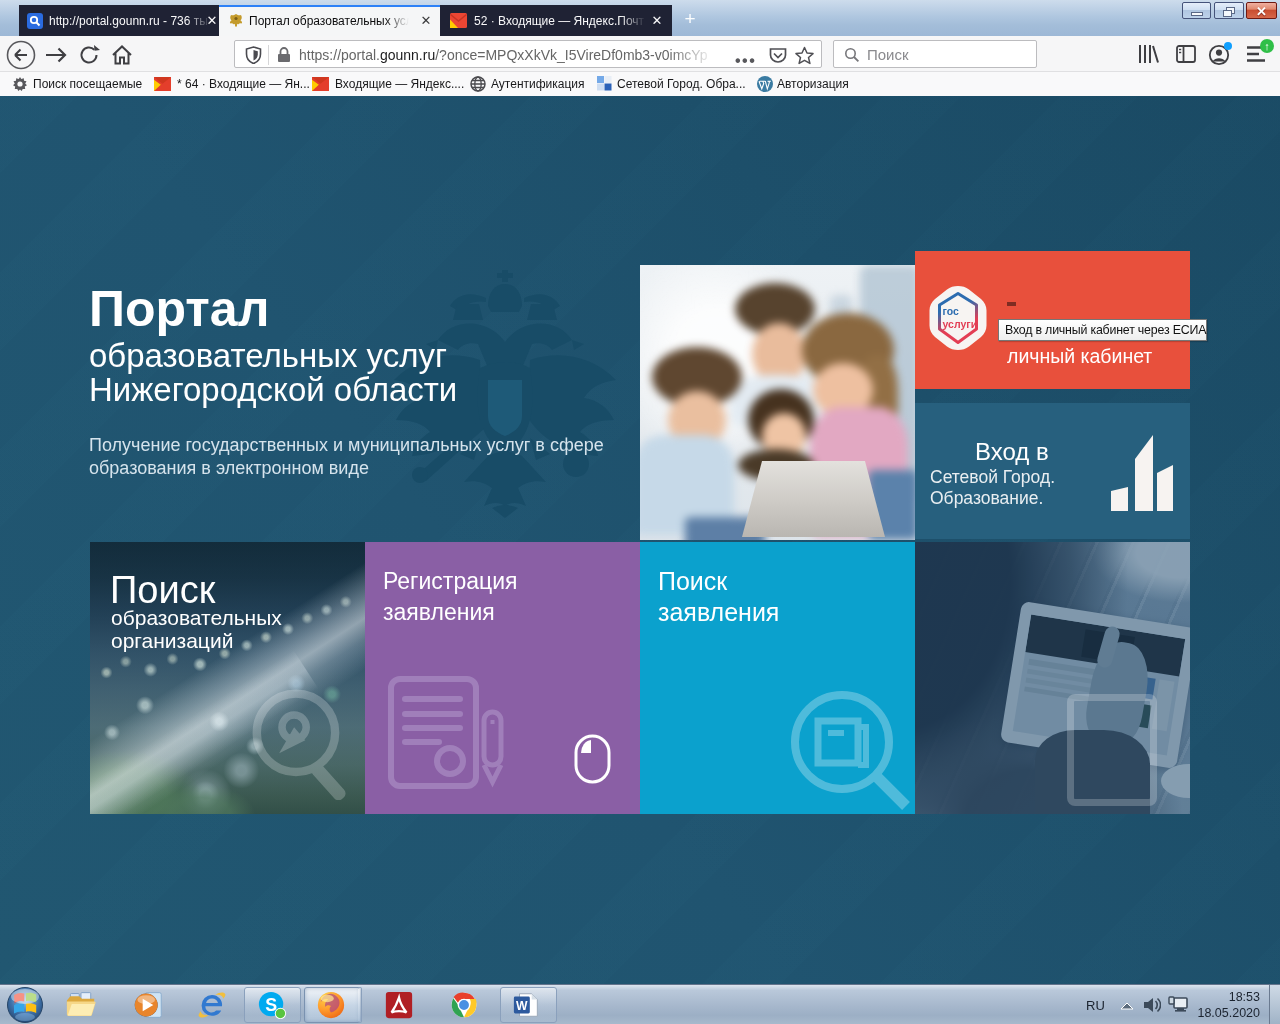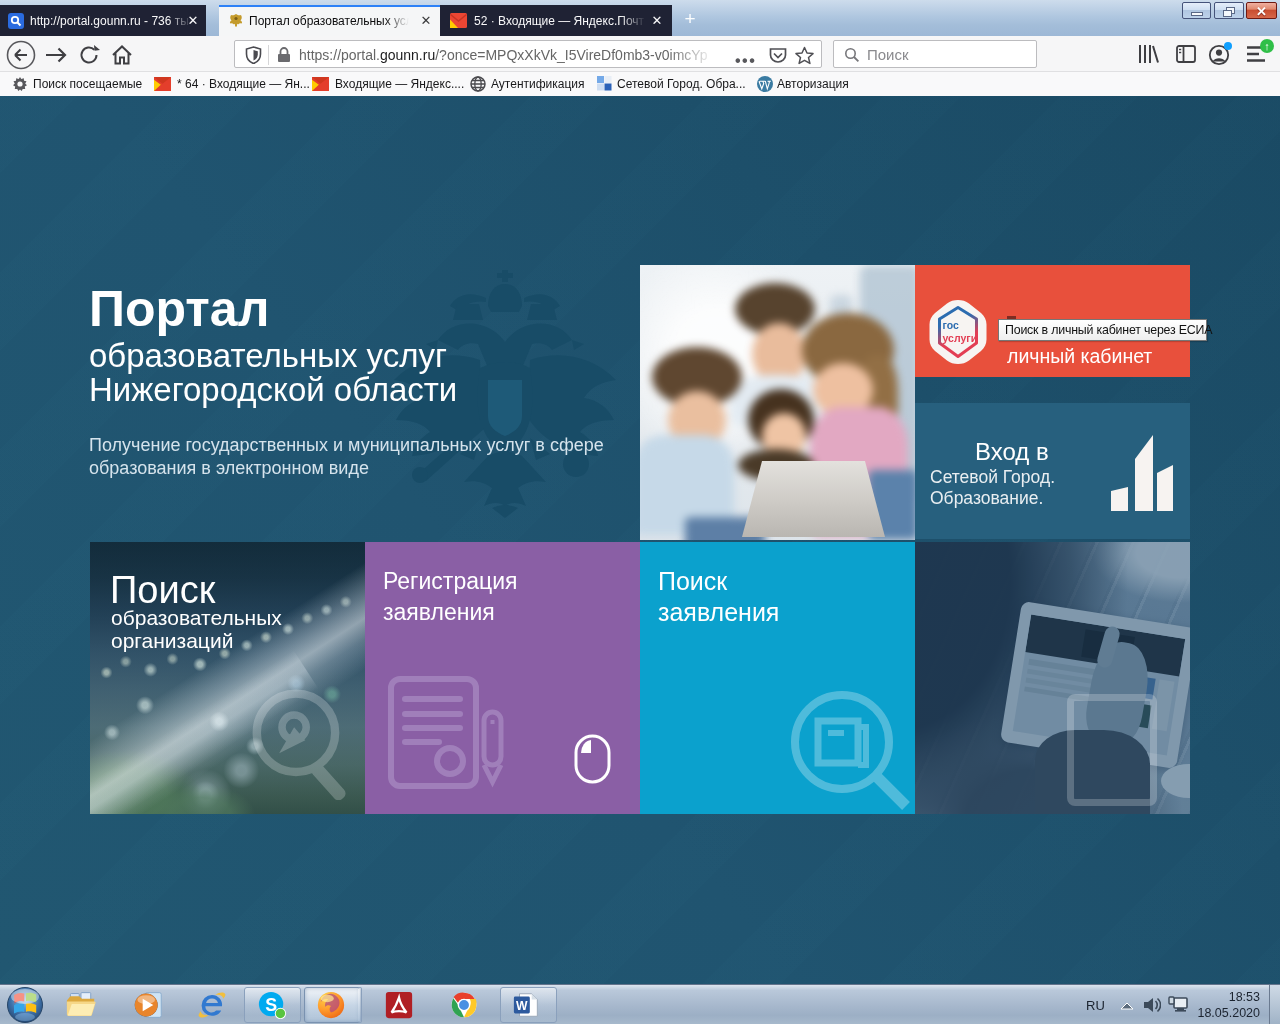--- a/index.html
+++ b/index.html
@@ -69,21 +69,21 @@
 
 #taskbar{position:absolute;left:0;top:984px;width:1280px;height:40px;
   background:linear-gradient(180deg,#dce5ef 0%,#b9c8da 14%,#a6b7cc 55%,#9cafc5 78%,#a7b9cc 100%);
   border-top:1px solid #64748c;}
 .tbtn{position:absolute;top:2px;height:36px;border-radius:3px;}
 .tico{position:absolute;top:5px;width:30px;height:30px;}
 </style></head><body>
 <div id="stage">
 
 <div id="titlebar">
-  <div class="tab" style="left:0;width:206px;">
+  <div class="tab" style="left:19px;width:206px;">
     <span class="abs" style="left:8px;top:8px;width:16px;height:16px;background:#2a6be0;border-radius:3px;">
       <svg width="16" height="16" viewBox="0 0 16 16">
             <circle cx="7" cy="7" r="3.2" fill="none" stroke="#fff" stroke-width="1.8"></circle>
             <line x1="9.5" y1="9.5" x2="12.5" y2="12.5" stroke="#fff" stroke-width="2"></line>
           </svg>
     </span>
     <span class="tabtxt" style="width:162px;">http://portal.gounn.ru - 736 ты</span>
     <span class="tabx" style="right:6px;">✕</span>
   </div>
   <div class="tab active" style="left:219px;width:221px;">
@@ -282,38 +282,38 @@
       <div class="blob" style="left:132px;top:158px;width:44px;height:46px;background:#efc4a4;"></div>
       <div class="blob" style="left:108px;top:194px;width:76px;height:32px;background:#4a3a28;"></div>
 
       <div class="blob" style="left:238px;top:215px;width:50px;height:70px;background:#5b82ab;border-radius:10%;"></div>
       <div class="blob" style="left:55px;top:262px;width:80px;height:33px;background:#5d7fa6;border-radius:10%;"></div>
     </div>
 
     <div class="abs" style="left:102px;top:196px;width:143px;height:76px;background:linear-gradient(180deg,#e3e1dd 0%,#cdcac5 55%,#b9b6b1 100%);clip-path:polygon(14% 0%,86% 0%,100% 100%,0% 100%);"></div>
   </div>
 
-  <div class="tile" style="left:915px;top:169px;width:275px;height:112px;background:#e8503c;">
+  <div class="tile" style="left:915px;top:155px;width:275px;height:138px;background:#e8503c;">
     <svg class="abs" style="left:13px;top:34px;" width="60" height="66" viewBox="0 0 60 66">
       <path d="M30 1 C34 1 38 2 41 4.5 L53 14 C56.5 17 58.5 21 58.5 25.5 V40.5 C58.5 45 56.5 49 53 52 L41 61.5 C38 64 34 65 30 65 C26 65 22 64 19 61.5 L7 52 C3.5 49 1.5 45 1.5 40.5 V25.5 C1.5 21 3.5 17 7 14 L19 4.5 C22 2 26 1 30 1 Z" fill="#f7f4f2"></path>
       <defs>
             <linearGradient id="gg" x1="0" y1="0" x2="0.3" y2="1">
               <stop offset="0.35" stop-color="#2c6cb0"></stop>
               <stop offset="0.75" stop-color="#e33e54"></stop>
             </linearGradient>
           </defs>
       <path d="M30 8.5 L48.5 20 V44 L30 57.5 L11.5 44 V20 Z" fill="none" stroke="url(#gg)" stroke-width="3" stroke-linejoin="round"></path>
       <text x="14.5" y="30" font-size="10.5" font-weight="bold" fill="#2c6cb0" font-family="Liberation Sans,sans-serif">гос</text>
       <text x="14.5" y="42.5" font-size="10.5" font-weight="bold" fill="#e33e54" font-family="Liberation Sans,sans-serif">услуги</text>
     </svg>
     <div class="abs" style="left:92px;top:51px;width:9px;height:4px;background:#7e2c22;"></div>
   </div>
   <div class="abs wt" style="left:1007px;top:249px;font-size:19.5px;">личный кабинет</div>
 
-  <div class="abs" style="left:998px;top:223px;width:209px;height:22px;background:linear-gradient(180deg,#ffffff,#eeeeee);border:1px solid #767676;box-shadow:1px 1px 1px rgba(0,0,0,0.18);font-size:12.4px;letter-spacing:-0.2px;color:#111;line-height:21px;padding-left:6px;white-space:nowrap;">Поиск в личный кабинет через ЕСИА</div>
+  <div class="abs" style="left:998px;top:223px;width:209px;height:22px;background:linear-gradient(180deg,#ffffff,#eeeeee);border:1px solid #767676;box-shadow:1px 1px 1px rgba(0,0,0,0.18);font-size:12.4px;letter-spacing:-0.2px;color:#111;line-height:21px;padding-left:6px;white-space:nowrap;">Вход в личный кабинет через ЕСИА</div>
 
   <div class="tile" style="left:915px;top:307px;width:275px;height:136px;background:#27607e;">
     <div class="abs wt" style="left:15px;top:35px;font-size:24px;margin-left:45px;">Вход в</div>
     <div class="abs" style="left:15px;top:64px;font-size:17.5px;line-height:20.5px;color:#e9eef1;">Сетевой Город.<br>Образование.</div>
     <svg class="abs" style="left:196px;top:26px;" width="65" height="82" viewBox="0 0 65 82">
       <g fill="#f7f3f1">
         <polygon points="0,62 17,58 17,82 0,82"></polygon>
         <polygon points="24,30 42,6 42,82 24,82"></polygon>
         <polygon points="46,44 62,36 62,82 46,82"></polygon>
       </g>

